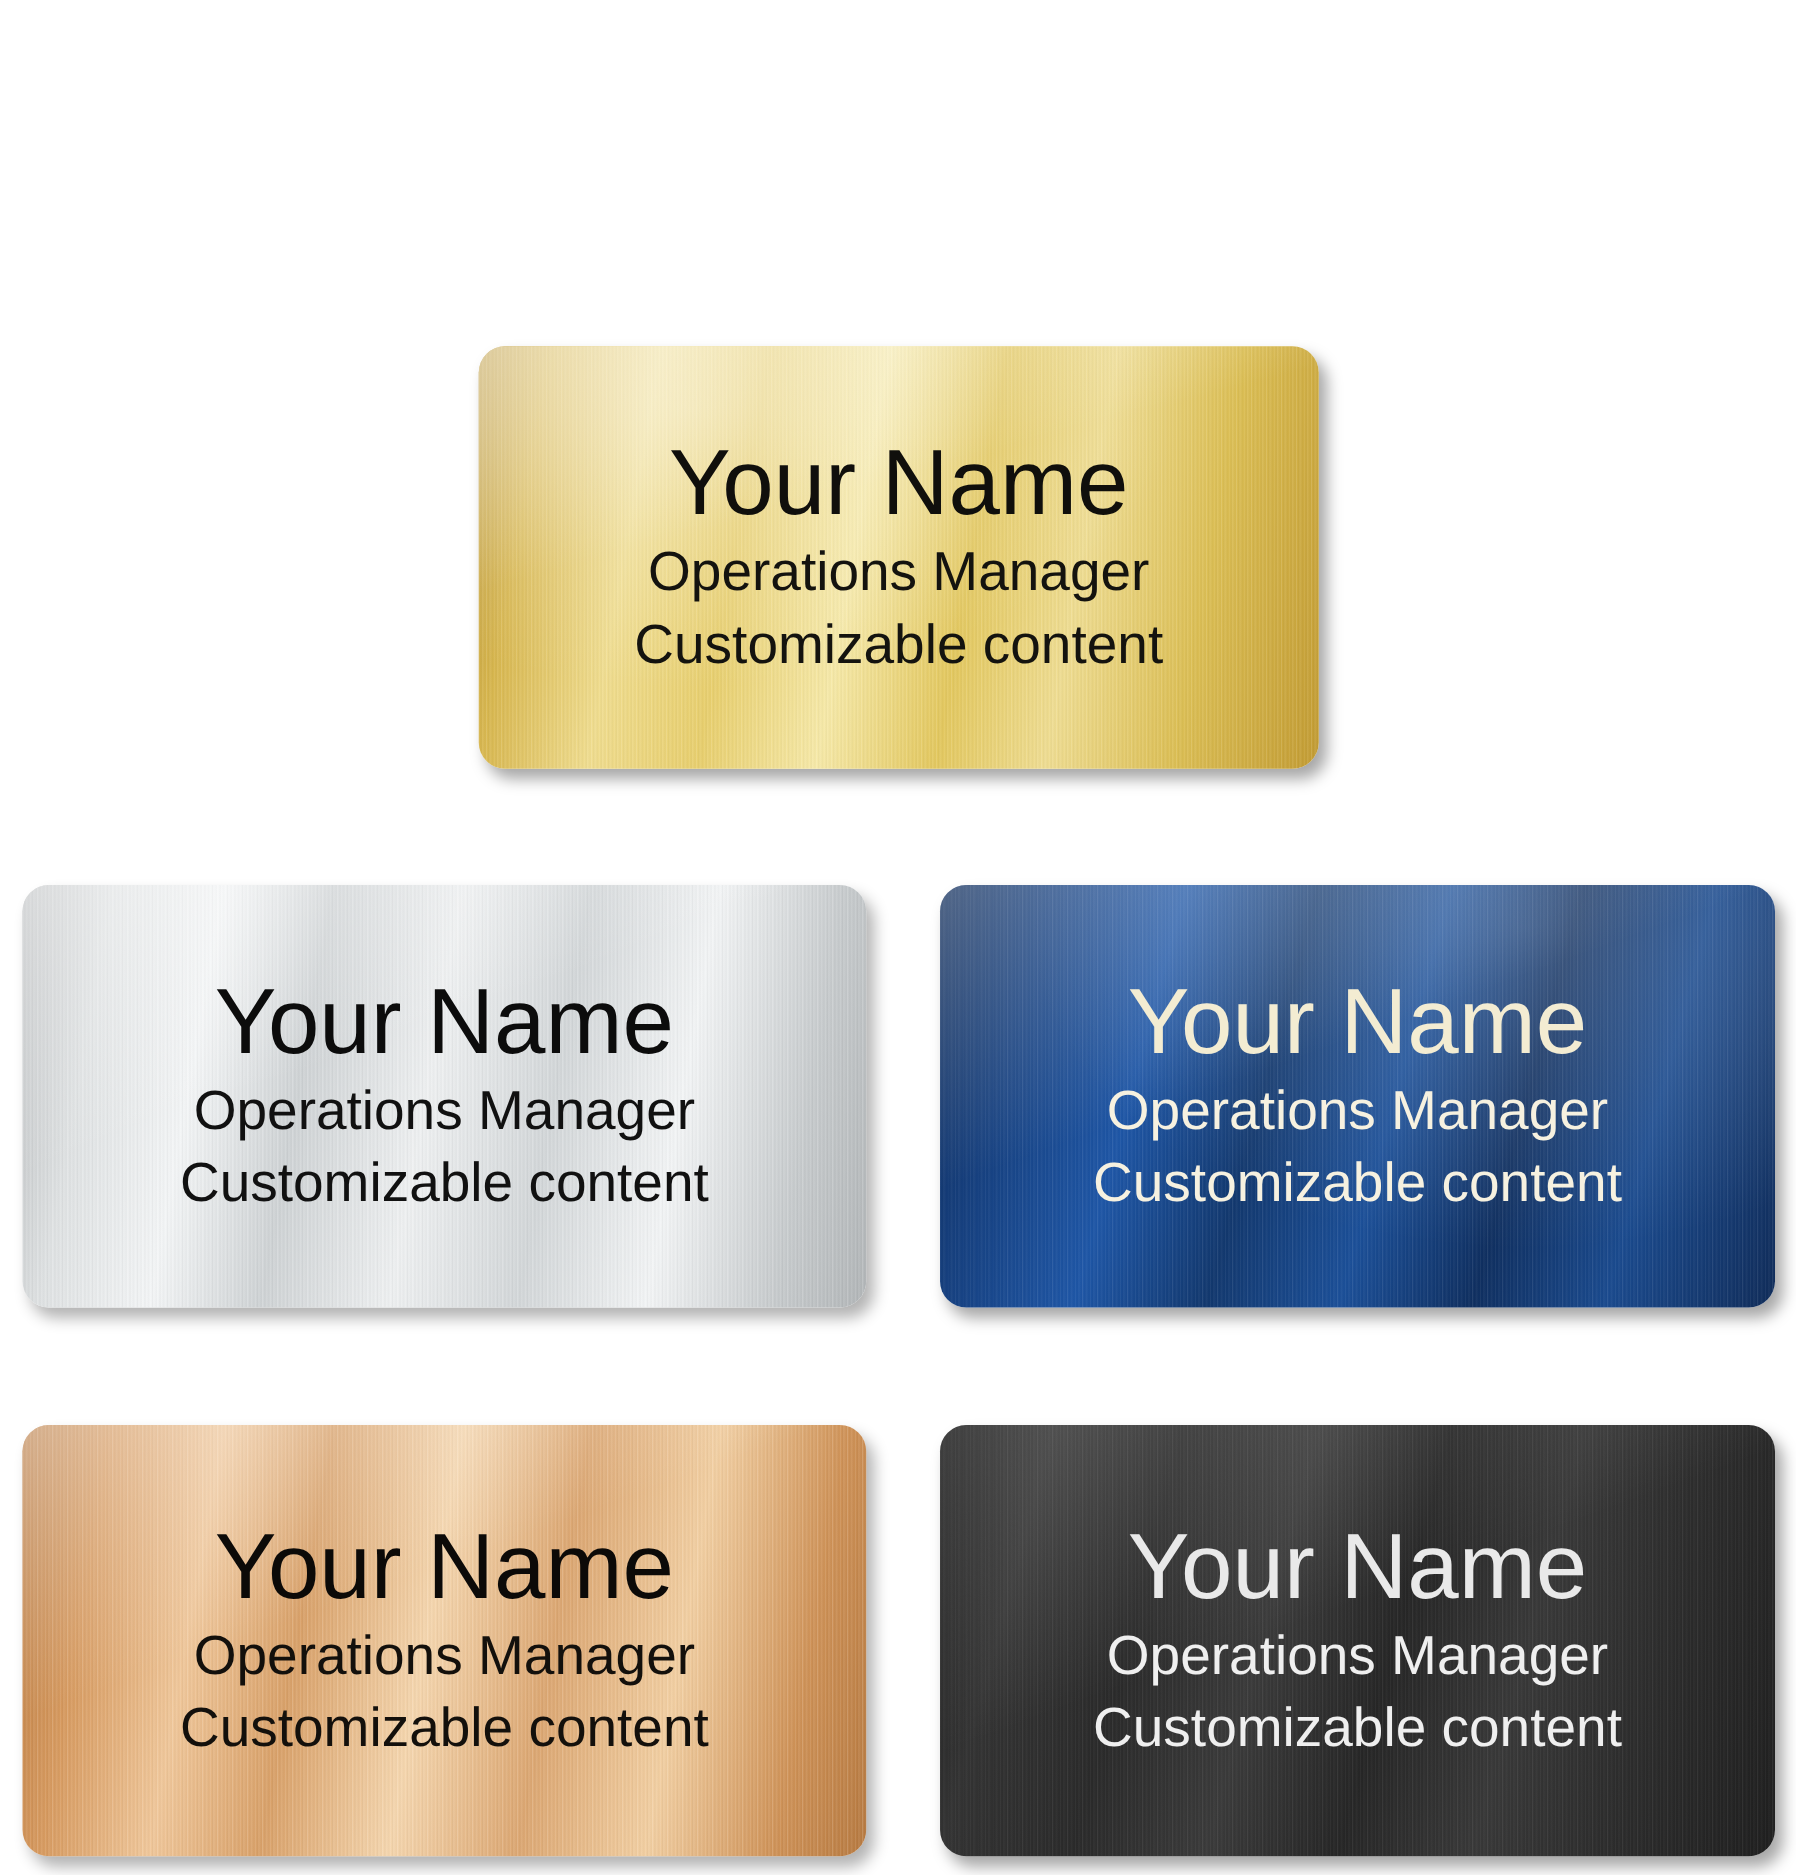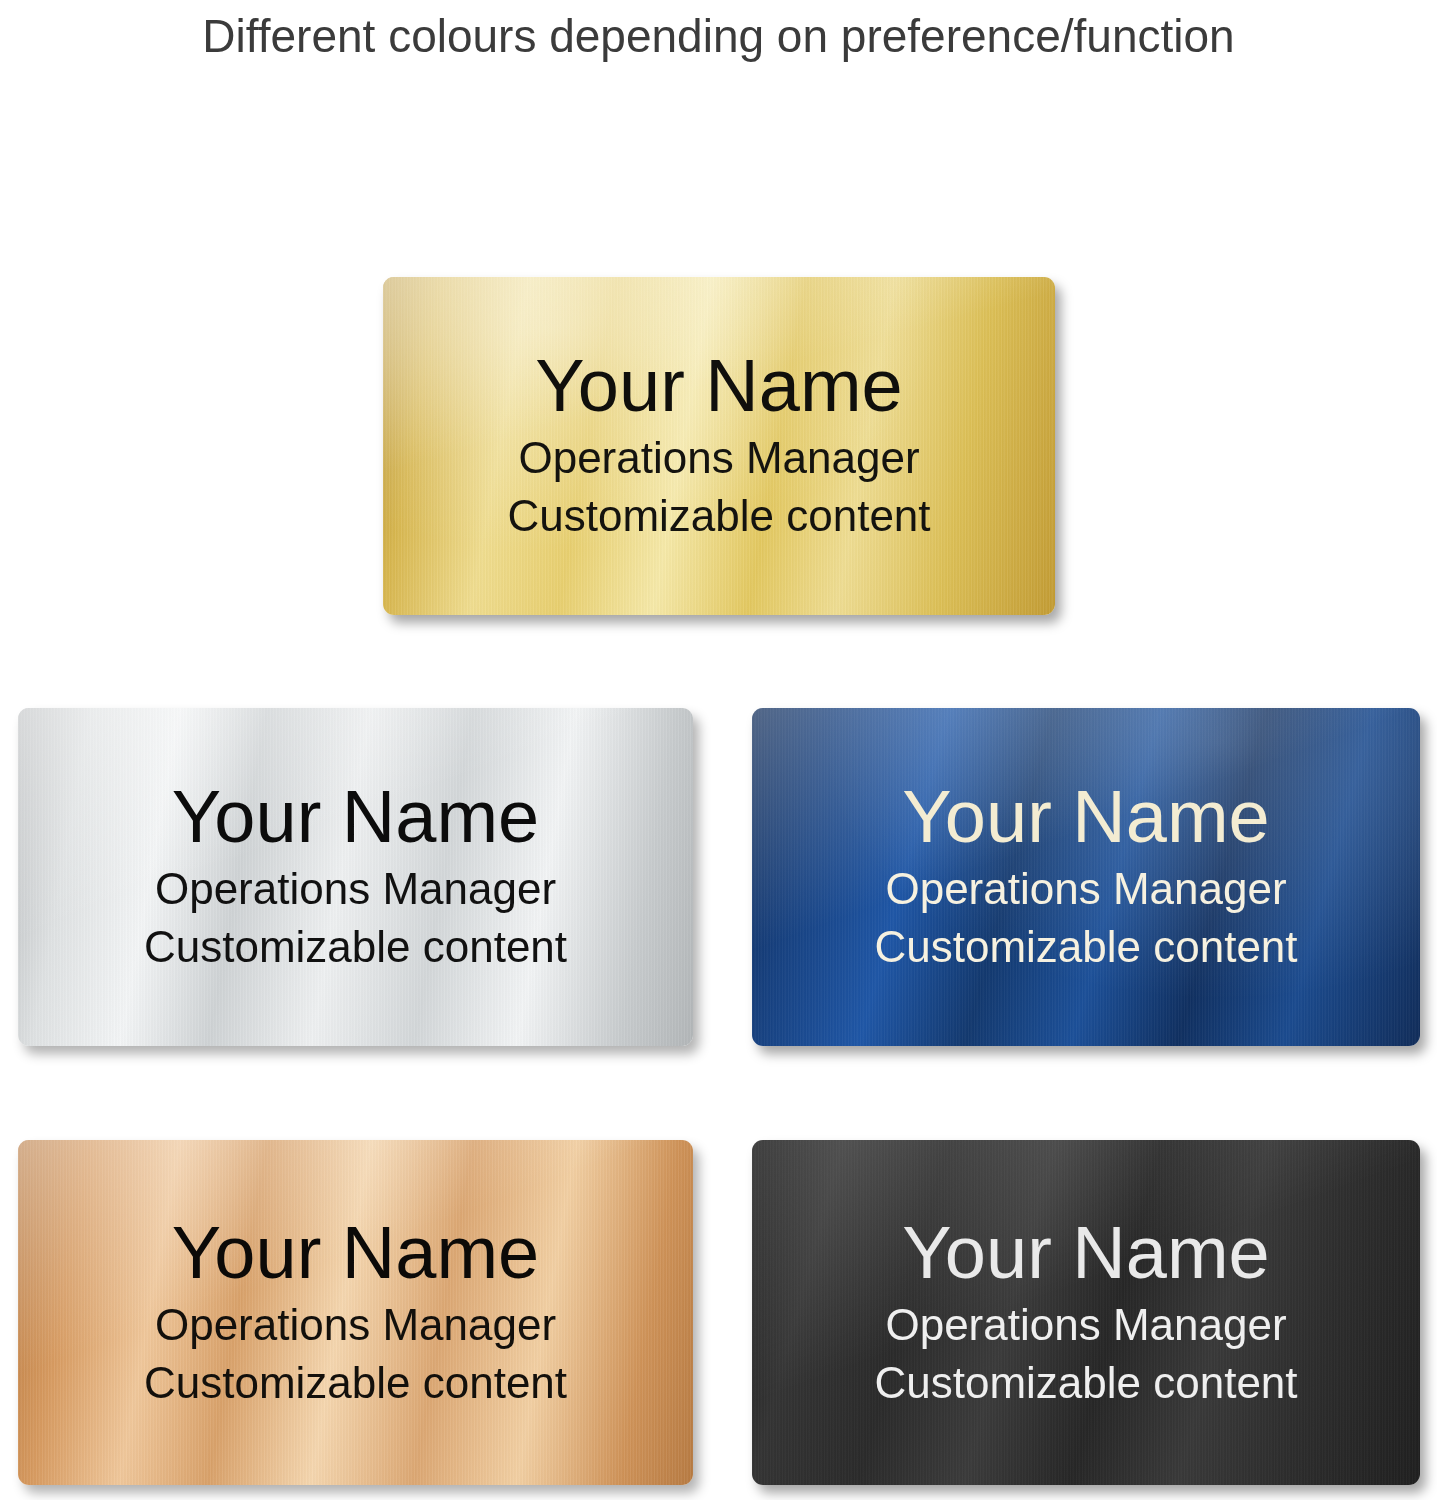--- a/index.html
+++ b/index.html
@@ -34,21 +34,21 @@
     line-height: 56px;
     color: #3b3b3b;
     font-weight: normal;
     margin: 6px 0 0 0;
     white-space: nowrap;
   }
 
   
   .badge {
     position: absolute;
-    border-radius: 11px;
+    border-radius: 21px;
     box-sizing: border-box;
     overflow: hidden;
     display: flex;
     flex-direction: column;
     align-items: center;
     justify-content: center;
   }
   .badge .lines {
     position: relative;
     z-index: 3;
@@ -161,21 +161,20 @@
   #badge-black .role, #badge-black .extra { color: #efefef; }
   #badge-black .sheen {
     background: linear-gradient(160deg, rgba(255,255,255,0.16) 0%, rgba(255,255,255,0) 45%);
   }
   #badge-black .brush { opacity: 0.35; }
 </style>
 </head>
 <body>
 
 <div class="headings">
-  <p class="subtitle">Different colours depending on preference/function</p>
 </div>
 
 <div class="badge" id="badge-gold">
   <div class="brush"></div>
   <div class="sheen"></div>
   <div class="lines">
     <div class="name">Your Name</div>
     <div class="role">Operations Manager</div>
     <div class="extra">Customizable content</div>
   </div>

